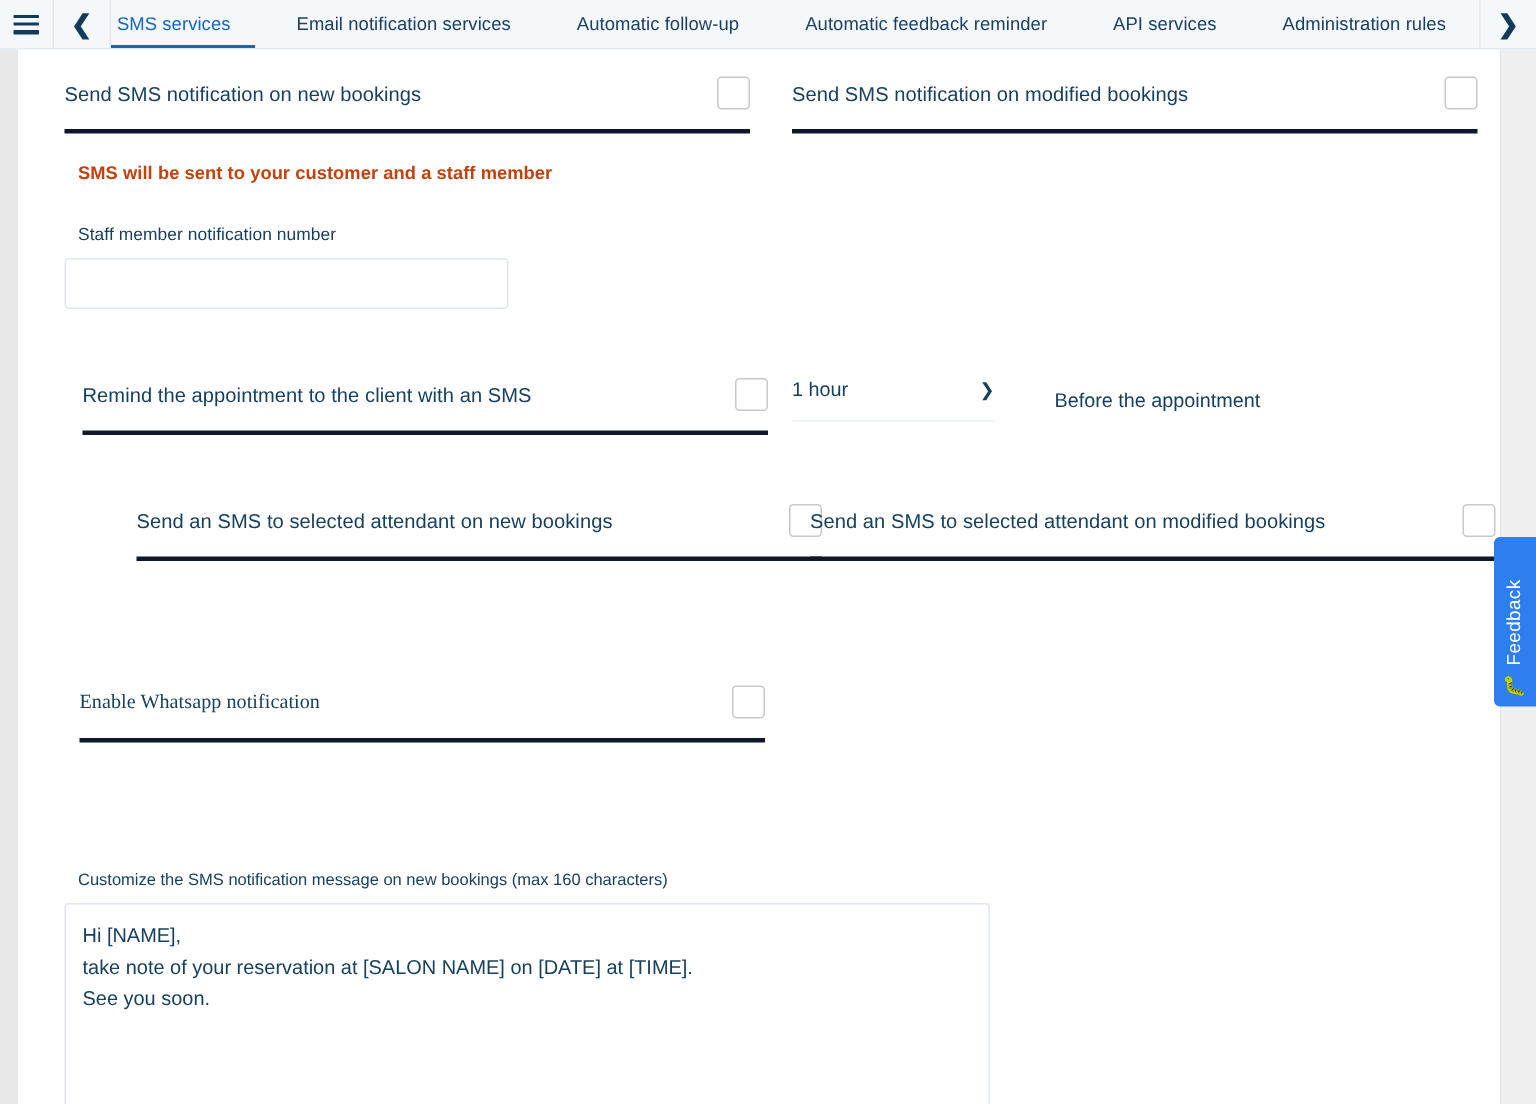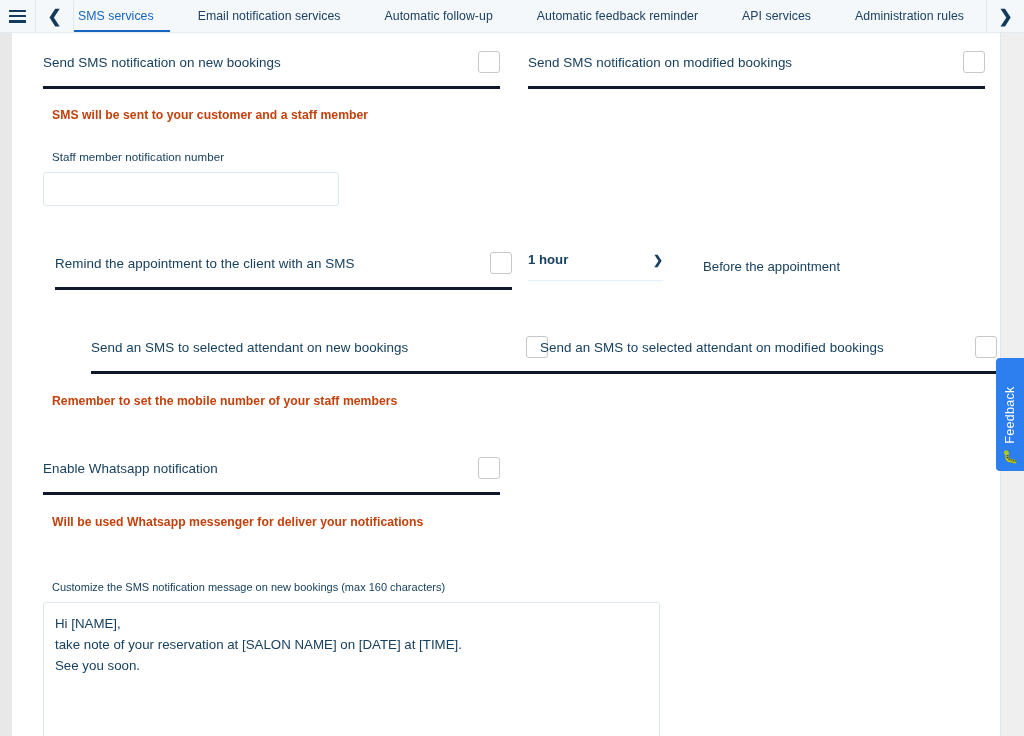--- a/index.html
+++ b/index.html
@@ -179,21 +179,20 @@
   }
 
   .select-wrap {
     display: flex;
     align-items: center;
     justify-content: space-between;
     width: 135px;
     border-bottom: 1px solid #e7f0f8;
     padding-bottom: 13px;
     cursor: pointer;
-    font-weight: bold;
   }
   .select-value {
     font-size: 13.2px;
     color: #17405f;
   }
   .select-caret {
     color: #17405f;
     font-size: 12px;
     line-height: 1;
   }
@@ -336,28 +335,26 @@
       <div class="setting-line" style="position:absolute; left:31px; top:303px; width:457px;margin-left:48px;">
         <span class="setting-label">Send an SMS to selected attendant on new bookings</span>
         <span class="checkbox"></span>
       </div>
 
       <div class="setting-line" style="position:absolute; left:516px; top:303px; width:457px;margin-left:12px;">
         <span class="setting-label">Send an SMS to selected attendant on modified bookings</span>
         <span class="checkbox"></span>
       </div>
 
-      <div class="helper" style="position:absolute; left:40px; top:361px;">Remember to set the mobile number of your staff members</div>
-
-      <div class="setting-line" style="position:absolute; left:31px; top:424px; width:457px;">
+
+      <div class="setting-line" style="position:absolute; left:41px; top:424px; width:457px;font-family:Liberation Serif, serif;">
         <span class="setting-label">Enable Whatsapp notification</span>
         <span class="checkbox"></span>
       </div>
 
-      <div class="helper" style="position:absolute; left:40px; top:482px;">Will be used Whatsapp messenger for deliver your notifications</div>
 
       <div class="textarea-label" style="position:absolute; left:40px; top:548px;">Customize the SMS notification message on new bookings (max 160 characters)</div>
 
       <textarea class="textarea" style="position: absolute; left: 31px; top: 569px;" placeholder="">Hi [NAME],
 take note of your reservation at [SALON NAME] on [DATE] at [TIME].
 See you soon.</textarea>
 
     </div>
   </div>
 

